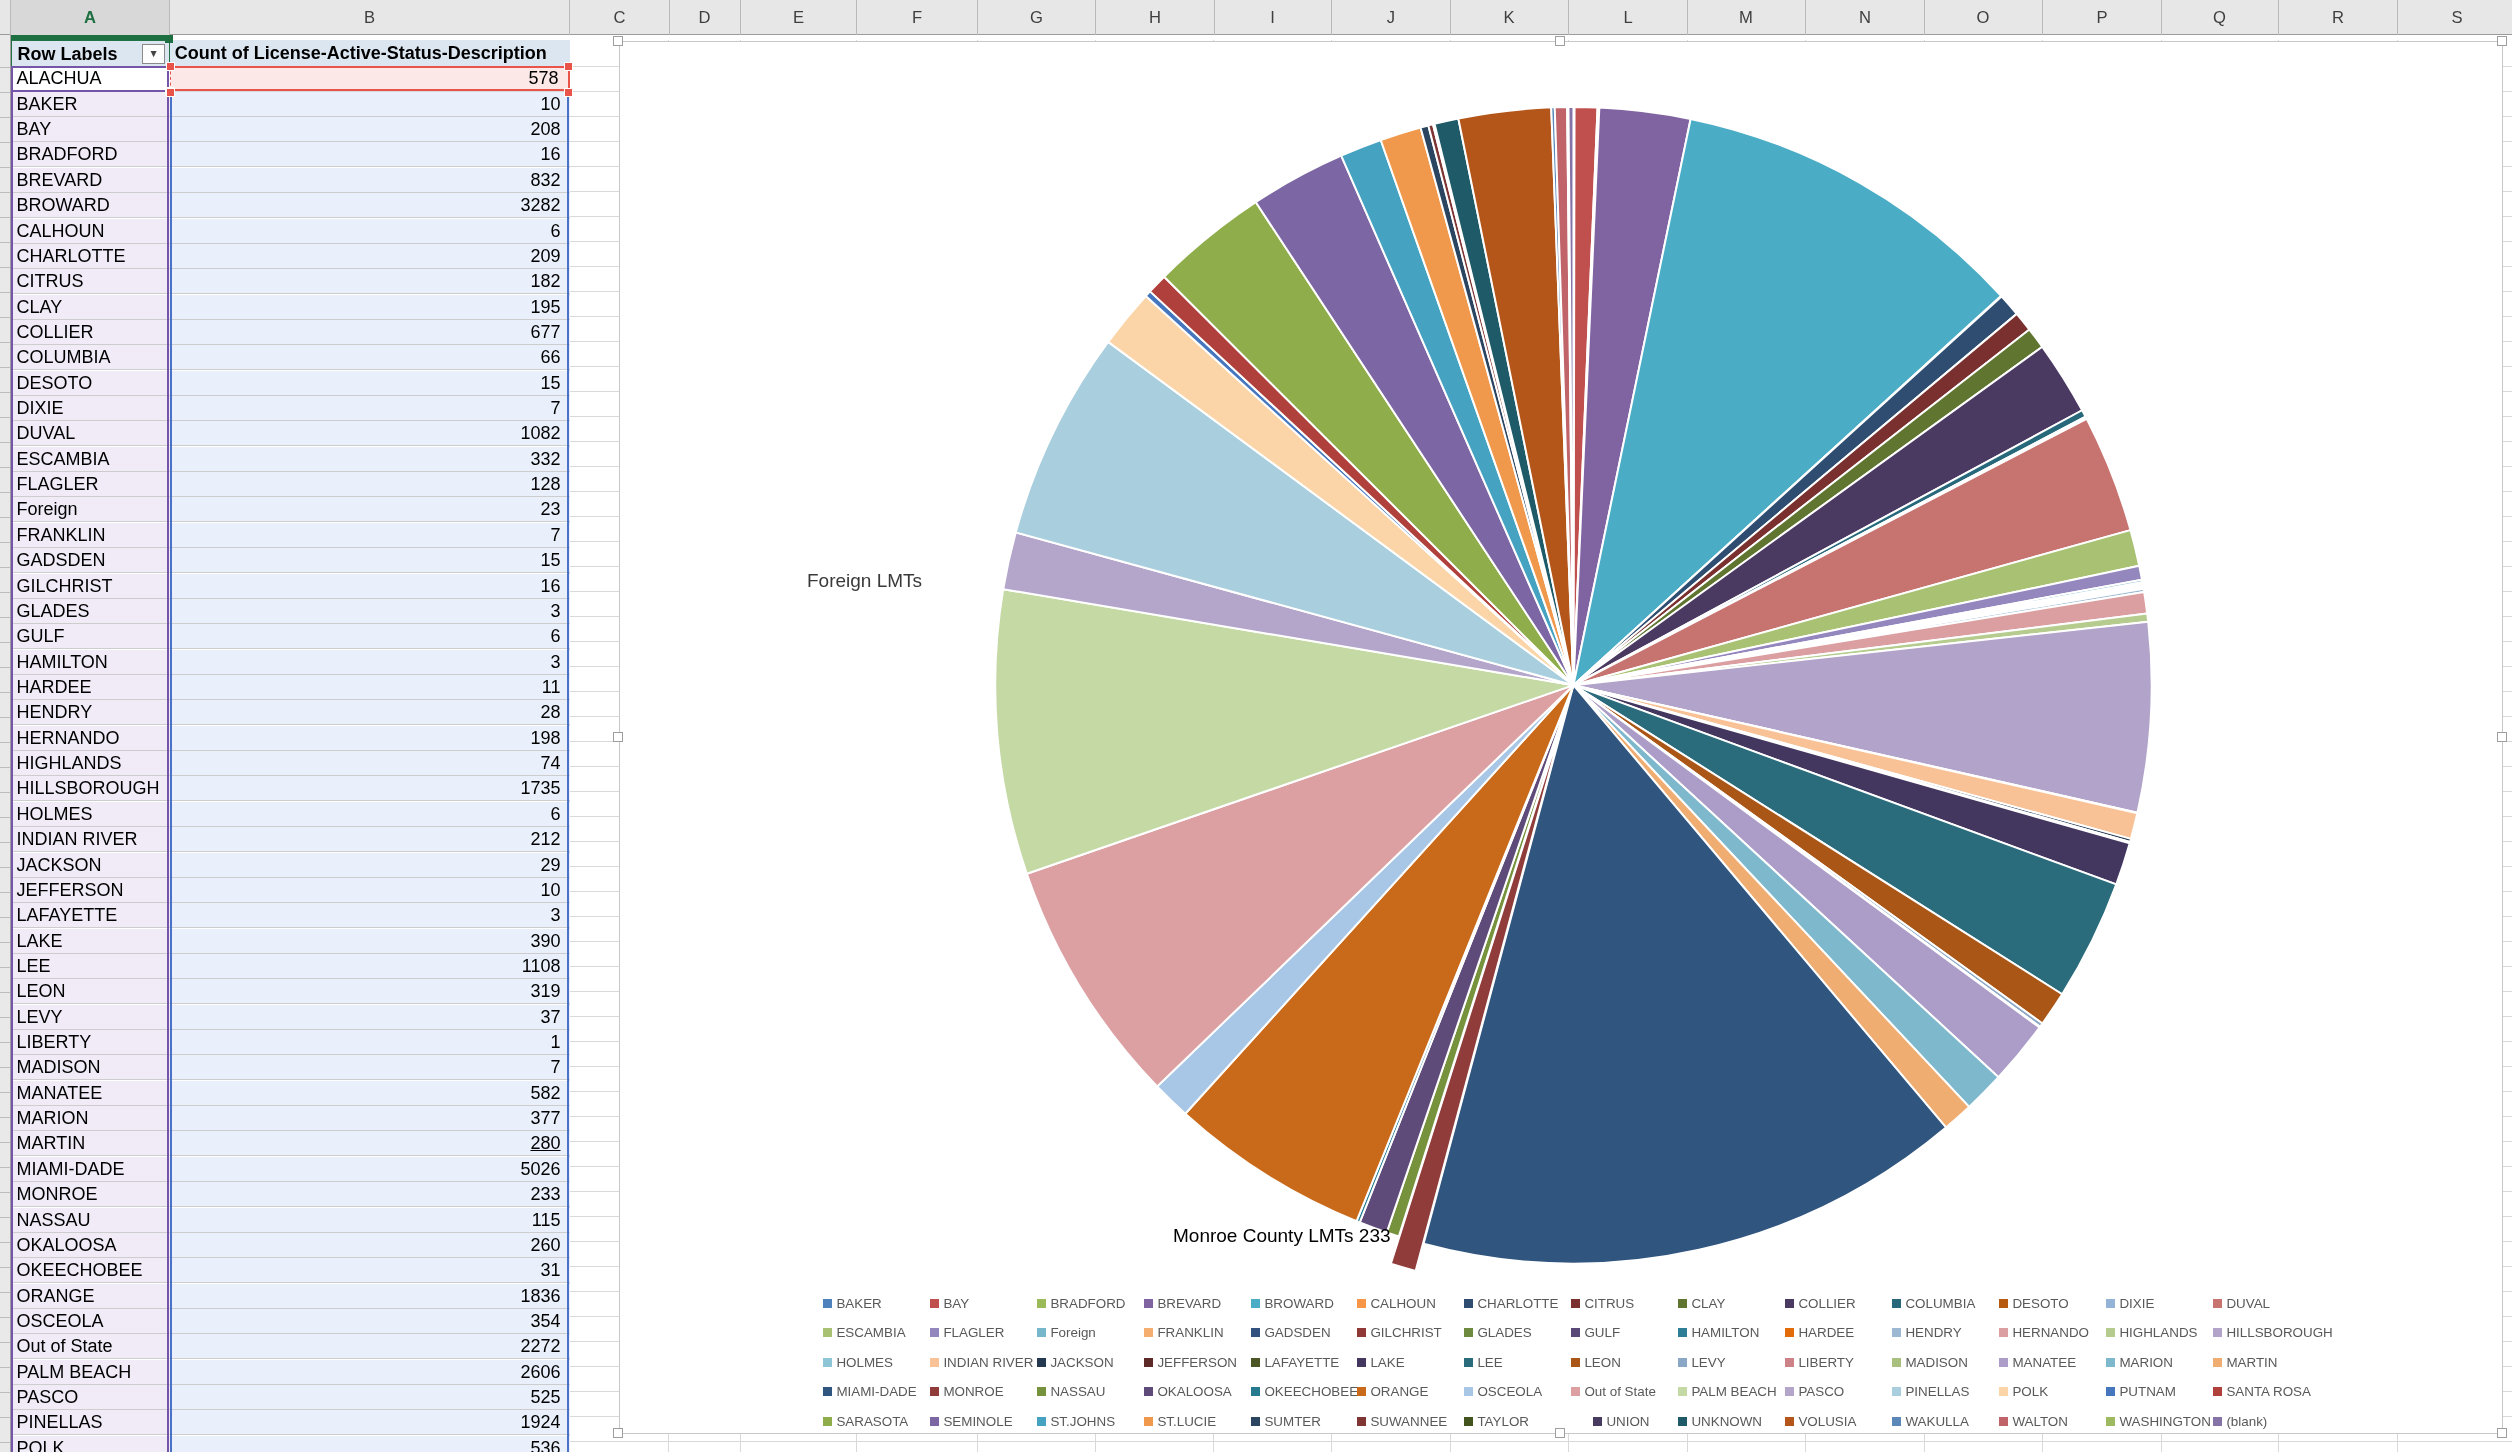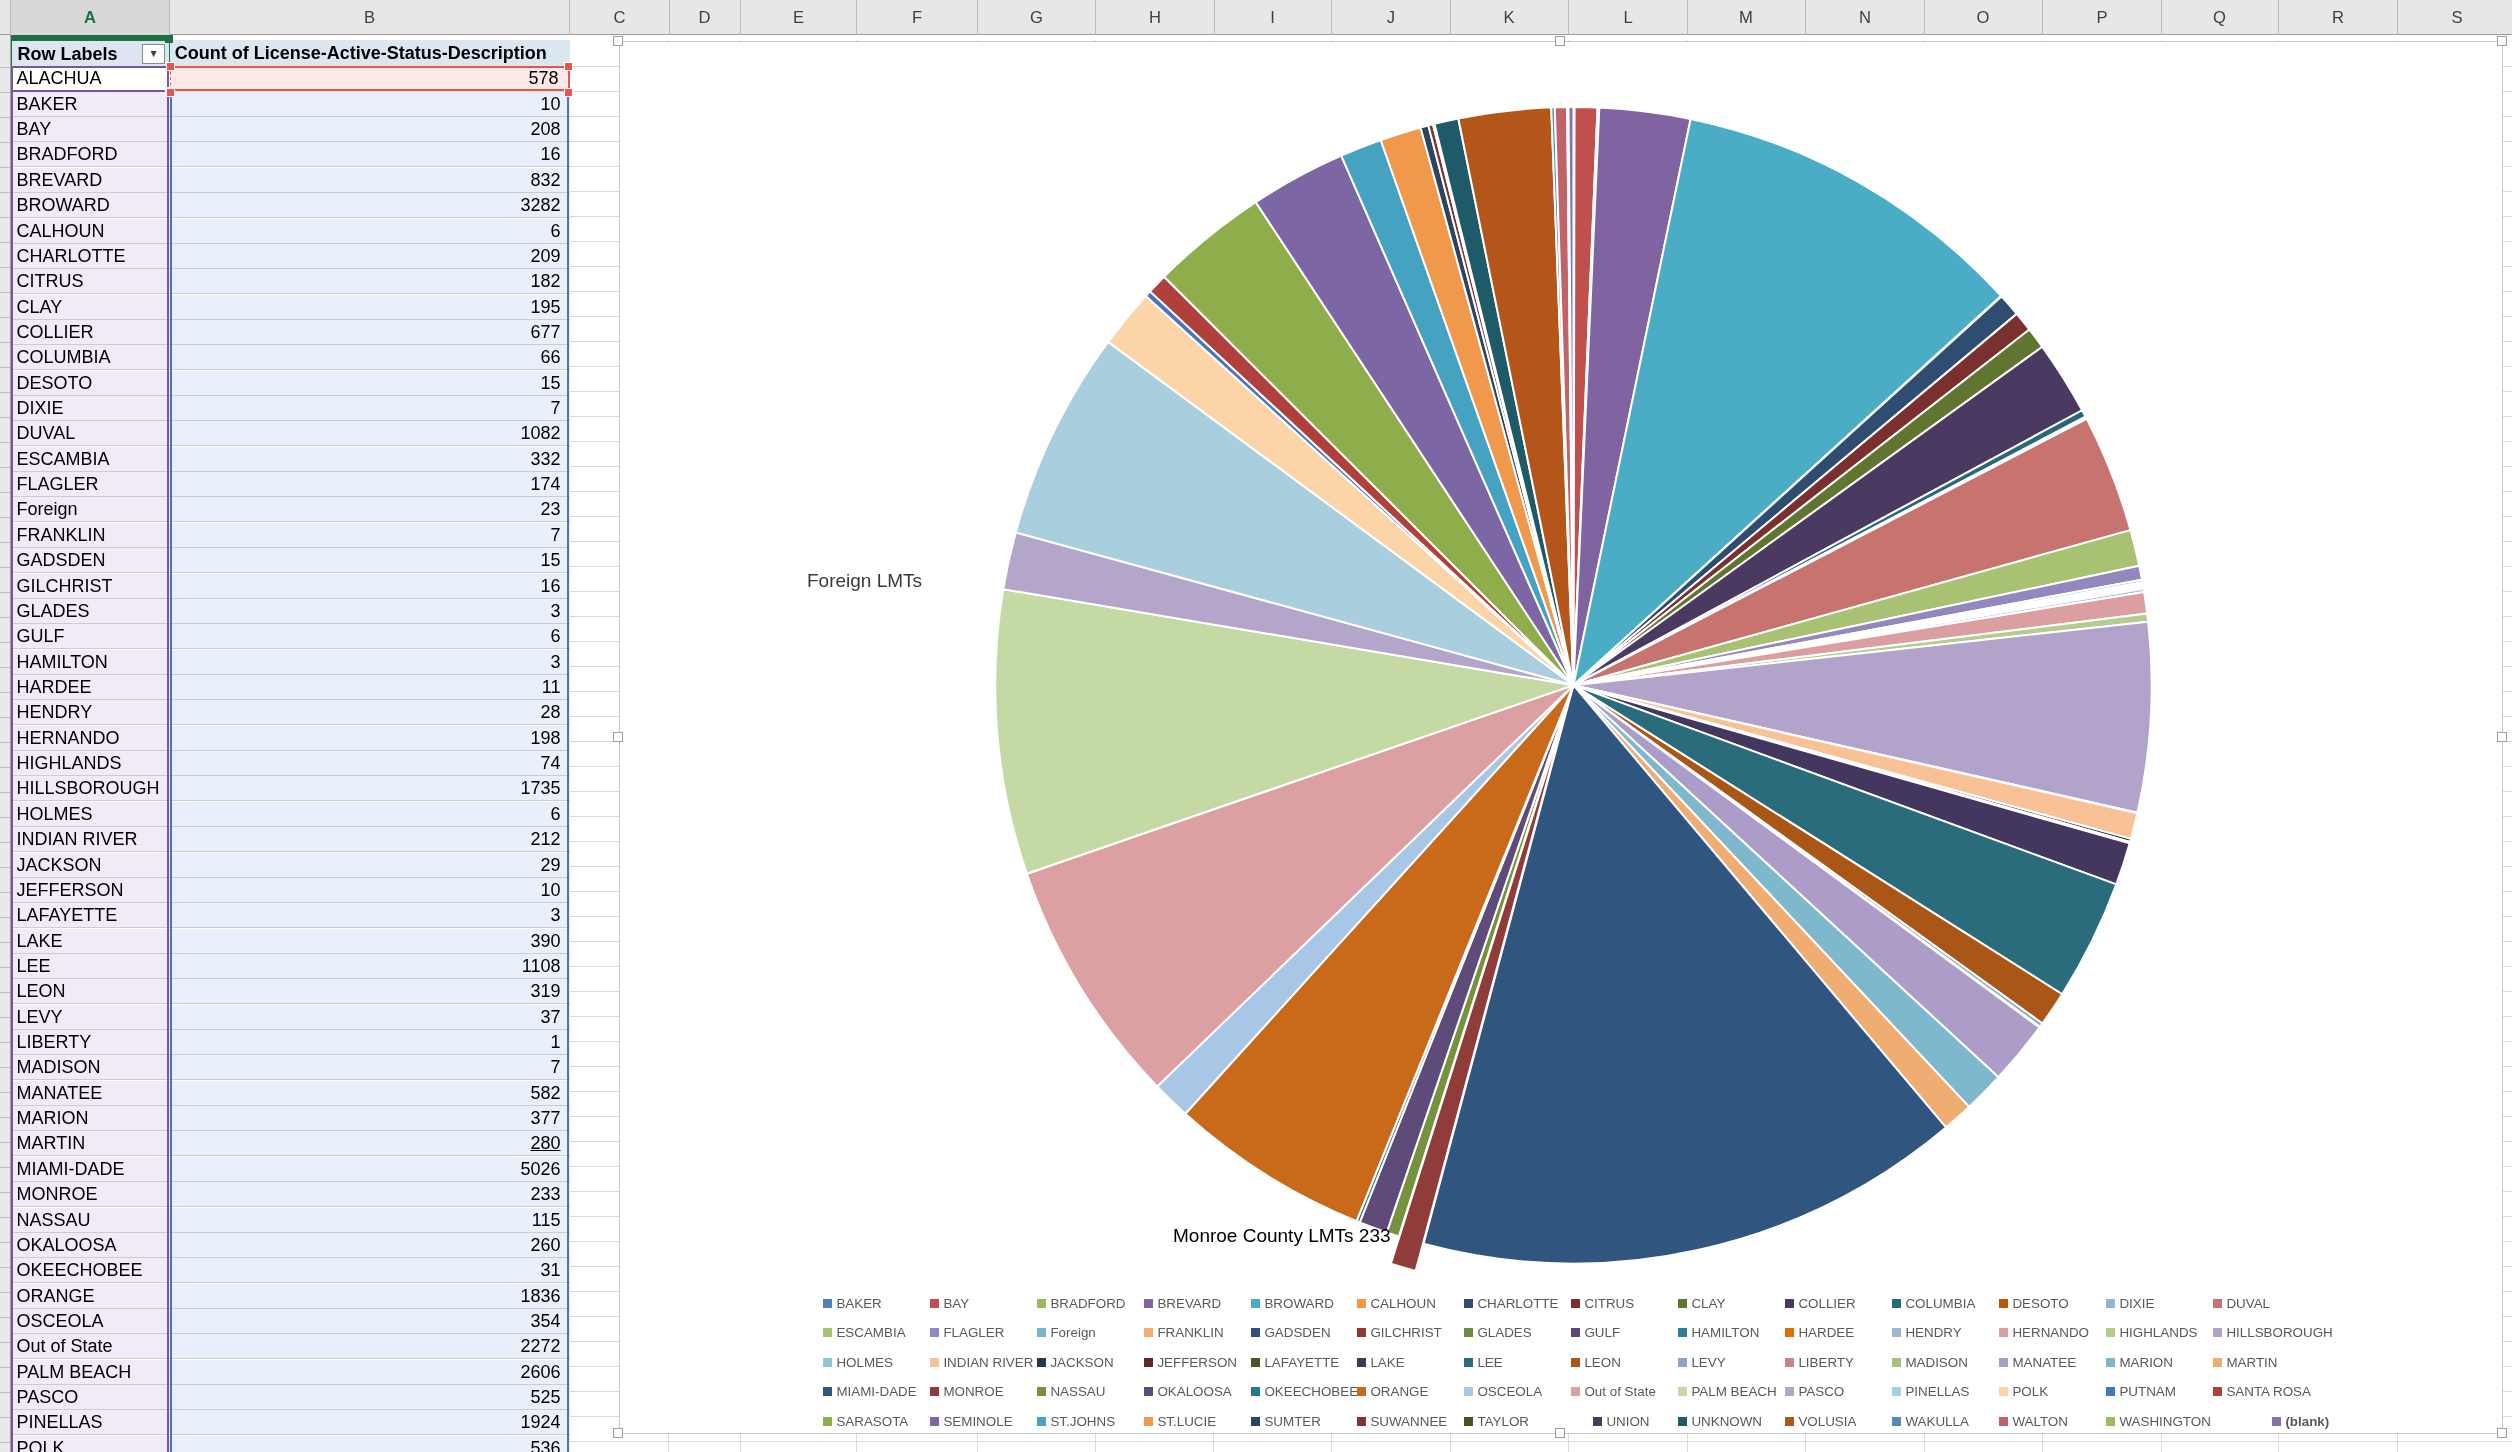--- a/index.html
+++ b/index.html
@@ -160,21 +160,21 @@
     <div class="cell cellB rowB" style="top: 345px; height: 25px;">66</div>
     <div class="cell cellA rowA" style="top: 371px; height: 25px;">DESOTO</div>
     <div class="cell cellB rowB" style="top: 371px; height: 25px;">15</div>
     <div class="cell cellA rowA" style="top: 396px; height: 25px;">DIXIE</div>
     <div class="cell cellB rowB" style="top: 396px; height: 25px;">7</div>
     <div class="cell cellA rowA" style="top: 421px; height: 25px;">DUVAL</div>
     <div class="cell cellB rowB" style="top: 421px; height: 25px;">1082</div>
     <div class="cell cellA rowA" style="top: 447px; height: 25px;">ESCAMBIA</div>
     <div class="cell cellB rowB" style="top: 447px; height: 25px;">332</div>
     <div class="cell cellA rowA" style="top: 472px; height: 25px;">FLAGLER</div>
-    <div class="cell cellB rowB" style="top: 472px; height: 25px;">174</div>
+    <div class="cell cellB rowB" style="top: 472px; height: 25px;">128</div>
     <div class="cell cellA rowA" style="top: 497px; height: 25px;">Foreign</div>
     <div class="cell cellB rowB" style="top: 497px; height: 25px;">23</div>
     <div class="cell cellA rowA" style="top: 523px; height: 25px;">FRANKLIN</div>
     <div class="cell cellB rowB" style="top: 523px; height: 25px;">7</div>
     <div class="cell cellA rowA" style="top: 548px; height: 25px;">GADSDEN</div>
     <div class="cell cellB rowB" style="top: 548px; height: 25px;">15</div>
     <div class="cell cellA rowA" style="top: 574px; height: 25px;">GILCHRIST</div>
     <div class="cell cellB rowB" style="top: 574px; height: 25px;">16</div>
     <div class="cell cellA rowA" style="top: 599px; height: 25px;">GLADES</div>
     <div class="cell cellB rowB" style="top: 599px; height: 25px;">3</div>
@@ -605,21 +605,21 @@
         <span class="legend-label">WAKULLA</span>
       </div>
       <div class="legend-item" style="left: 1379px; top: 1371px;">
         <span class="legend-swatch" style="background: rgb(192, 100, 106);"></span>
         <span class="legend-label">WALTON</span>
       </div>
       <div class="legend-item" style="left: 1486px; top: 1371px;">
         <span class="legend-swatch" style="background: rgb(157, 186, 97);"></span>
         <span class="legend-label">WASHINGTON</span>
       </div>
-      <div class="legend-item" style="left: 1652px; top: 1371px; font-weight: bold;">
+      <div class="legend-item" style="left: 1593px; top: 1371px;">
         <span class="legend-swatch" style="background: rgb(133, 115, 168);"></span>
         <span class="legend-label">(blank)</span>
       </div>
     </div>
 </div>
 <div id="handles">
     <div class="handle" style="left: 613px; top: 36px;"></div>
     <div class="handle" style="left: 613px; top: 732px;"></div>
     <div class="handle" style="left: 613px; top: 1428px;"></div>
     <div class="handle" style="left: 1555px; top: 36px;"></div>

